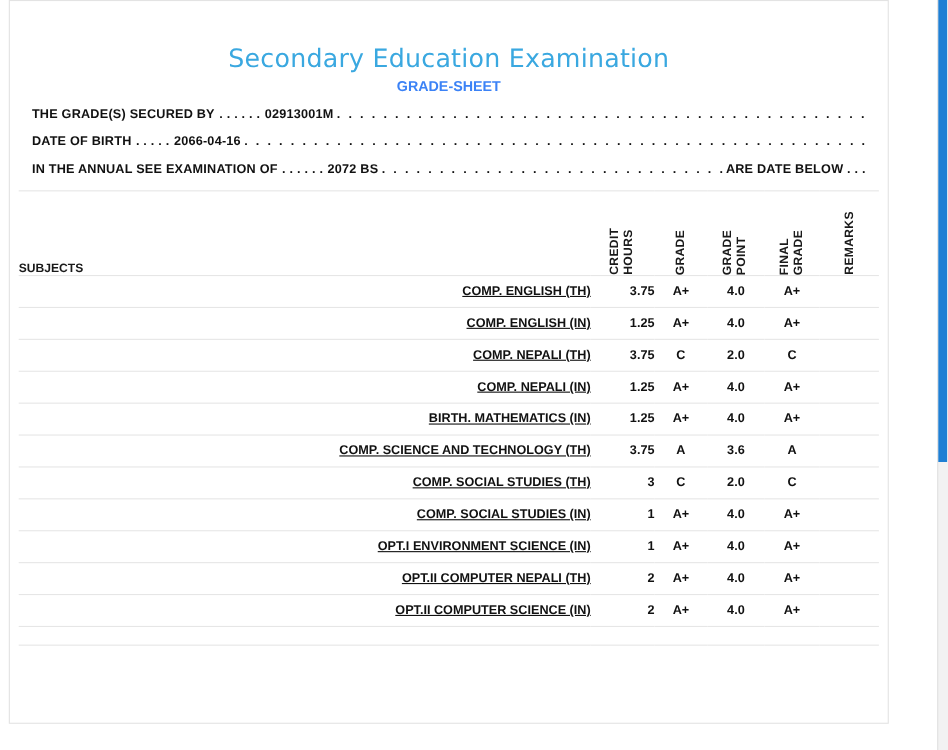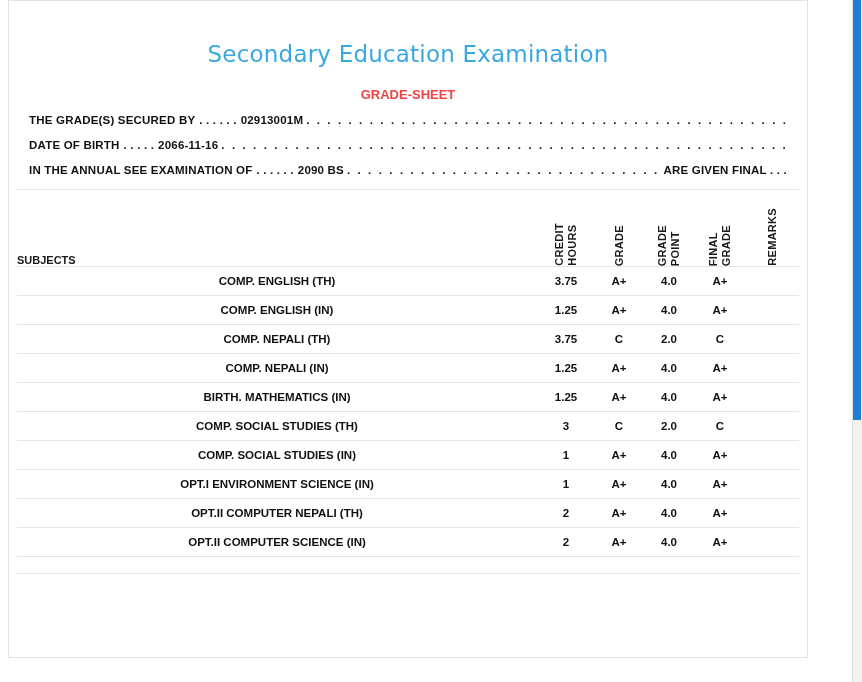--- a/index.html
+++ b/index.html
@@ -58,22 +58,22 @@
     color: #3aa8e0;
     font-family: "DejaVu Sans", sans-serif;
     font-weight: 400;
     margin-top: 40px;
     letter-spacing: 0.2px;
   }
   .subtitle {
     text-align: center;
     font-size: 13px;
     font-weight: bold;
-    margin-top: 20px;
-    color: #ef4444;
+    margin-top: 4px;
+    color: #3b82f6;
   }
   .infoblock {
     margin-top: 12px;
     padding: 0 20px 0 20px;
   }
   .inforow {
     font-size: 11.5px;
     font-weight: bold;
     color: #111;
     letter-spacing: .2px;
@@ -143,25 +143,26 @@
     align-items: flex-end;
     height: 70px;
   }
   tbody td {
     height: 28px;
     font-size: 11.5px;
     font-weight: bold;
     color: #111;
   }
   td.subject {
-    text-align: center;
+    text-align: right;
     padding-left: 12px;
+    text-decoration: underline;
   }
   td.credit {
-    text-align: center;
+    text-align: right;
     padding-left: 6px;
     margin-left: 20px;
   }
   td.center {
     text-align: center;
   }
   td.remarks { }
   .spacer-row td {
     height: 16px;
     border-bottom: none;
@@ -182,30 +183,30 @@
       <div class="inforow">
         <span class="seg">THE GRADE(S) SECURED BY</span>
         <span class="seg" style="padding:0 4px">. . . . . .</span>
         <span class="seg">02913001M</span>
         <span class="dots">. . . . . . . . . . . . . . . . . . . . . . . . . . . . . . . . . . . . . . . . . . . . . . . . . . . . .</span>
       </div>
 
       <div class="inforow">
         <span class="seg">DATE OF BIRTH</span>
         <span class="seg" style="padding:0 4px">. . . . .</span>
-        <span class="seg">2066-11-16</span>
+        <span class="seg">2066-04-16</span>
         <span class="dots">. . . . . . . . . . . . . . . . . . . . . . . . . . . . . . . . . . . . . . . . . . . . . . . . . . . . . . . . . .</span>
       </div>
 
       <div class="inforow">
         <span class="seg">IN THE ANNUAL SEE EXAMINATION OF</span>
         <span class="seg" style="padding:0 4px">. . . . . .</span>
-        <span class="seg">2090 BS</span>
+        <span class="seg">2072 BS</span>
         <span class="dots">. . . . . . . . . . . . . . . . . . . . . . . . . . . . . . .</span>
-        <span class="seg">ARE GIVEN FINAL . . .</span>
+        <span class="seg">ARE DATE BELOW . . .</span>
       </div>
 
     </div>
 
     <table class="grades">
       <thead>
         <tr>
           <th class="subjects-h">SUBJECTS</th>
           <th class="col-credit">
             <div class="vwrap">
@@ -272,20 +273,28 @@
           </tr>
           <tr>
             <td class="subject">BIRTH. MATHEMATICS (IN)</td>
             <td class="credit">1.25</td>
             <td class="center">A+</td>
             <td class="center">4.0</td>
             <td class="center">A+</td>
             <td class="remarks"></td>
           </tr>
           <tr>
+            <td class="subject">COMP. SCIENCE AND TECHNOLOGY (TH)</td>
+            <td class="credit">3.75</td>
+            <td class="center">A</td>
+            <td class="center">3.6</td>
+            <td class="center">A</td>
+            <td class="remarks"></td>
+          </tr>
+          <tr>
             <td class="subject">COMP. SOCIAL STUDIES (TH)</td>
             <td class="credit">3</td>
             <td class="center">C</td>
             <td class="center">2.0</td>
             <td class="center">C</td>
             <td class="remarks"></td>
           </tr>
           <tr>
             <td class="subject">COMP. SOCIAL STUDIES (IN)</td>
             <td class="credit">1</td>

